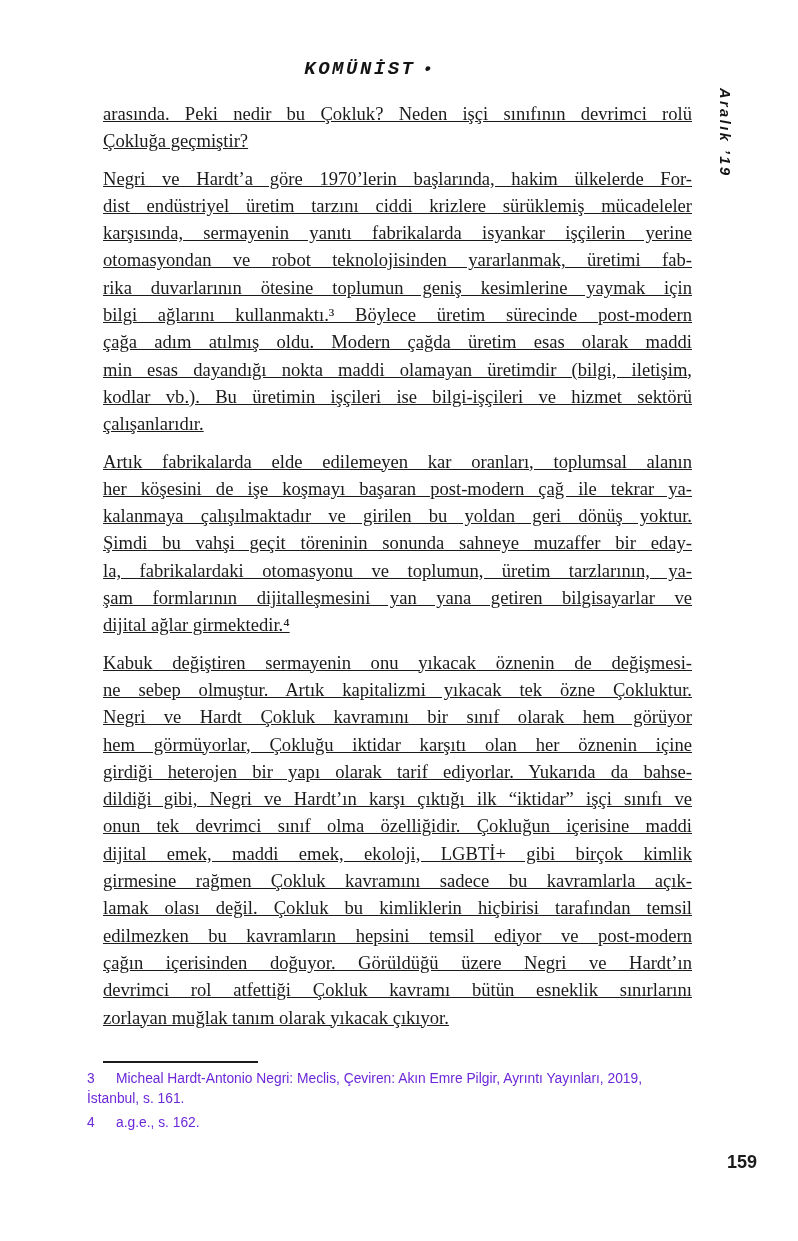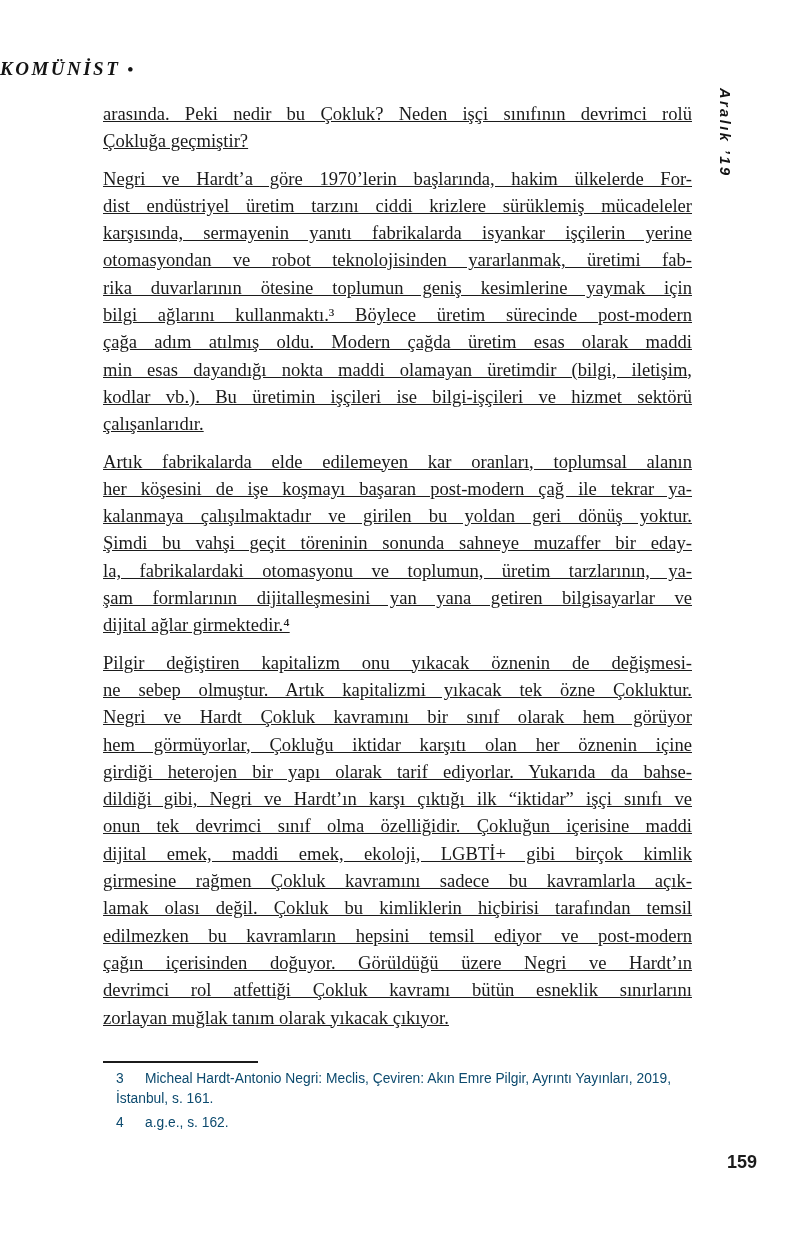--- a/index.html
+++ b/index.html
@@ -11,22 +11,22 @@
     background: #ffffff;
     font-family: "Liberation Serif", "DejaVu Serif", serif;
     color: #1b1b1b;
     overflow: hidden;
   }
   .masthead {
     position: absolute;
     top: 58px;
     left: 0;
     right: 61px;
-    text-align: left;
-    font-family: Liberation Serif, serif;
+    text-align: center;
+    font-family: Liberation Mono, monospace;
     font-weight: bold;
     font-style: italic;
     font-size: 19px;
     letter-spacing: 2.5px;
     color: #141414;
     white-space: nowrap;
   }
   .masthead .bullet {
     letter-spacing: 0;
     margin-left: 7px;
@@ -65,27 +65,27 @@
   .footnote-rule {
     position: absolute;
     left: 103px;
     top: 1061px;
     width: 155px;
     height: 2px;
     background: #1b1b1b;
   }
   .footnotes {
     position: absolute;
-    left: 116px;
+    left: 87px;
     top: 1069px;
     width: 600px;
     font-family: "Liberation Sans", "DejaVu Sans", sans-serif;
     font-size: 13.8px;
     line-height: 19.5px;
-    color: #0c4a6e;
+    color: #6d28d9;
   }
   .footnote { margin-bottom: 5px; }
   .fn-num { display: inline-block; min-width: 29px; }
   .page-number {
     position: absolute;
     top: 1152px;
     left: 0;
     right: 41px;
     text-align: right;
     font-family: "Liberation Sans", "DejaVu Sans", sans-serif;
@@ -125,21 +125,21 @@
       <div class="para">
         <div class="line">Artık fabrikalarda elde edilemeyen kar oranları, toplumsal alanın</div>
         <div class="line">her köşesini de işe koşmayı başaran post-modern çağ ile tekrar ya-</div>
         <div class="line">kalanmaya çalışılmaktadır ve girilen bu yoldan geri dönüş yoktur.</div>
         <div class="line">Şimdi bu vahşi geçit töreninin sonunda sahneye muzaffer bir eday-</div>
         <div class="line">la, fabrikalardaki otomasyonu ve toplumun, üretim tarzlarının, ya-</div>
         <div class="line">şam formlarının dijitalleşmesini yan yana getiren bilgisayarlar ve</div>
         <div class="line last">dijital ağlar girmektedir.⁴</div>
       </div>
       <div class="para">
-        <div class="line">Pilgir değiştiren kapitalizm onu yıkacak öznenin de değişmesi-</div>
+        <div class="line">Kabuk değiştiren sermayenin onu yıkacak öznenin de değişmesi-</div>
         <div class="line">ne sebep olmuştur. Artık kapitalizmi yıkacak tek özne Çokluktur.</div>
         <div class="line">Negri ve Hardt Çokluk kavramını bir sınıf olarak hem görüyor</div>
         <div class="line">hem görmüyorlar, Çokluğu iktidar karşıtı olan her öznenin içine</div>
         <div class="line">girdiği heterojen bir yapı olarak tarif ediyorlar. Yukarıda da bahse-</div>
         <div class="line">dildiği gibi, Negri ve Hardt’ın karşı çıktığı ilk “iktidar” işçi sınıfı ve</div>
         <div class="line">onun tek devrimci sınıf olma özelliğidir. Çokluğun içerisine maddi</div>
         <div class="line">dijital emek, maddi emek, ekoloji, LGBTİ+ gibi birçok kimlik</div>
         <div class="line">girmesine rağmen Çokluk kavramını sadece bu kavramlarla açık-</div>
         <div class="line">lamak olası değil. Çokluk bu kimliklerin hiçbirisi tarafından temsil</div>
         <div class="line">edilmezken bu kavramların hepsini temsil ediyor ve post-modern</div>

